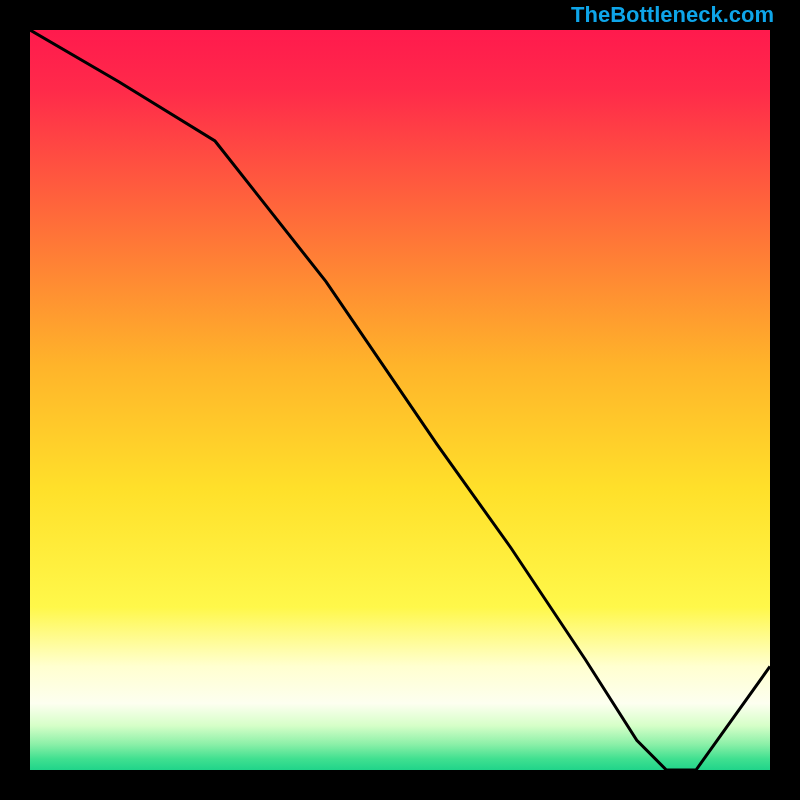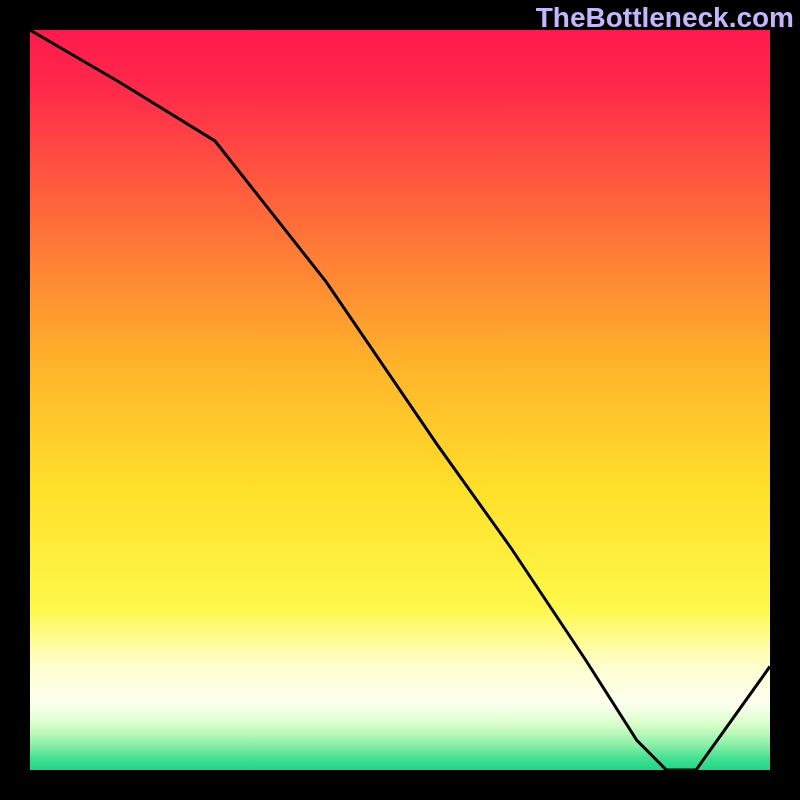--- a/index.html
+++ b/index.html
@@ -7,23 +7,23 @@
     padding: 0;
     width: 800px;
     height: 800px;
     background: #000;
     position: relative;
     font-family: Arial, sans-serif;
   }
   .watermark {
     position: absolute;
     top: 2px;
-    right: 6px;
-    color: #c4b5fd;
-    font-size: 28px;
+    right: 26px;
+    color: #0ea5e9;
+    font-size: 22px;
     font-weight: bold;
     z-index: 10;
   }
   .plot-area {
     position: absolute;
     left: 30px;
     top: 30px;
     width: 740px;
     height: 740px;
     overflow: hidden;

